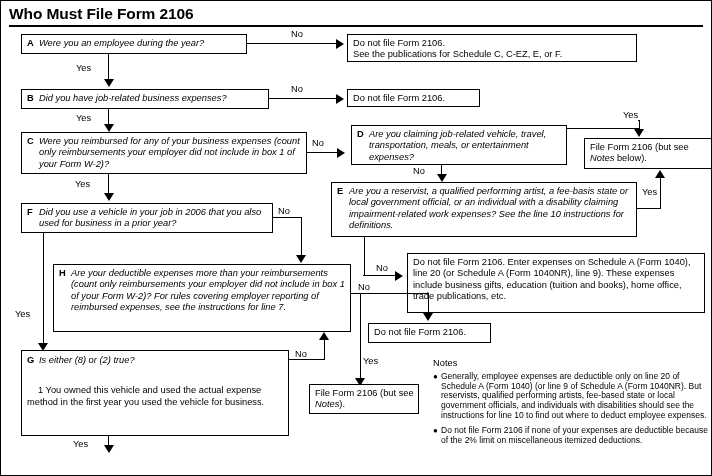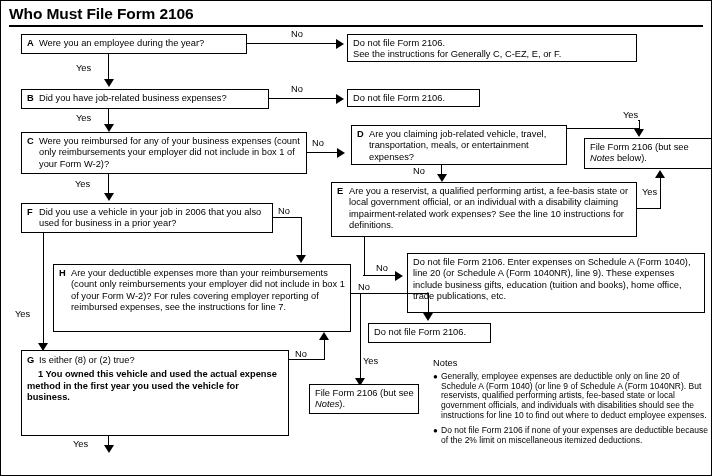--- a/index.html
+++ b/index.html
@@ -66,20 +66,21 @@
     display: flex;
     align-items: flex-start;
   }
   .qbox .letter {
     width: 12px;
     flex: 0 0 12px;
     text-align: left;
   }
   .qbox .qtext {
     flex: 1 1 auto;
+    font-style: italic;
   }
   .indent {
     display: block;
     text-indent: 11px;
   }
   em.notes {
     font-style: italic;
   }
   
   .hline {
@@ -166,21 +167,21 @@
   <div class="hline" style="left:246px; top:42px; width:90px;"></div>
   <div class="arrow-right" style="left:335px; top:37.5px;"></div>
   <div class="elabel" style="left:290px; top:28px;">No</div>
 
   <div class="vline" style="left:107px; top:53px; height:28px;"></div>
   <div class="arrow-down" style="left:102.5px; top:78px;"></div>
   <div class="elabel" style="left:75px; top:62px;">Yes</div>
 
   <div class="box" style="left:346px; top:33px; width:290px; height:28px;">
     <div>Do not file Form 2106.</div>
-    <div>See the instructions for Generally C, C-EZ, E, or F.</div>
+    <div>See the publications for Schedule C, C-EZ, E, or F.</div>
   </div>
 
   <div class="box qbox" style="left:20px; top:88px; width:248px; height:20px;">
     <div class="qrow">
       <span class="letter">B</span>
       <span class="qtext">Did you have job-related business expenses?</span>
     </div>
   </div>
 
   <div class="hline" style="left:268px; top:97px; width:68px;"></div>
@@ -287,21 +288,21 @@
 
   <div class="box" style="left:367px; top:322px; width:123px; height:20px;">
     <div>Do not file Form 2106.</div>
   </div>
 
   <div class="box qbox" style="left:20px; top:349px; width:268px; height:86px; padding-top:4px;">
     <div class="qrow">
       <span class="letter">G</span>
       <span class="qtext">Is either (8) or (2) true?</span>
     </div>
-    <div class="indent" style="margin-top:3px;font-weight:bold;">1 You owned this vehicle and used the actual expense method in the first year you used the vehicle for business.</div>
+    <div class="indent" style="margin-top:19px;">1 You owned this vehicle and used the actual expense method in the first year you used the vehicle for business.</div>
   </div>
 
   <div class="hline" style="left:288px; top:358px; width:36px;"></div>
   <div class="vline" style="left:322.5px; top:338px; height:21px;"></div>
   <div class="arrow-up" style="left:318px; top:331px;"></div>
   <div class="elabel" style="left:294px; top:348px;">No</div>
 
   <div class="vline" style="left:107px; top:435px; height:14px;"></div>
   <div class="arrow-down" style="left:102.5px; top:444px;"></div>
   <div class="elabel" style="left:72px; top:438px;">Yes</div>

